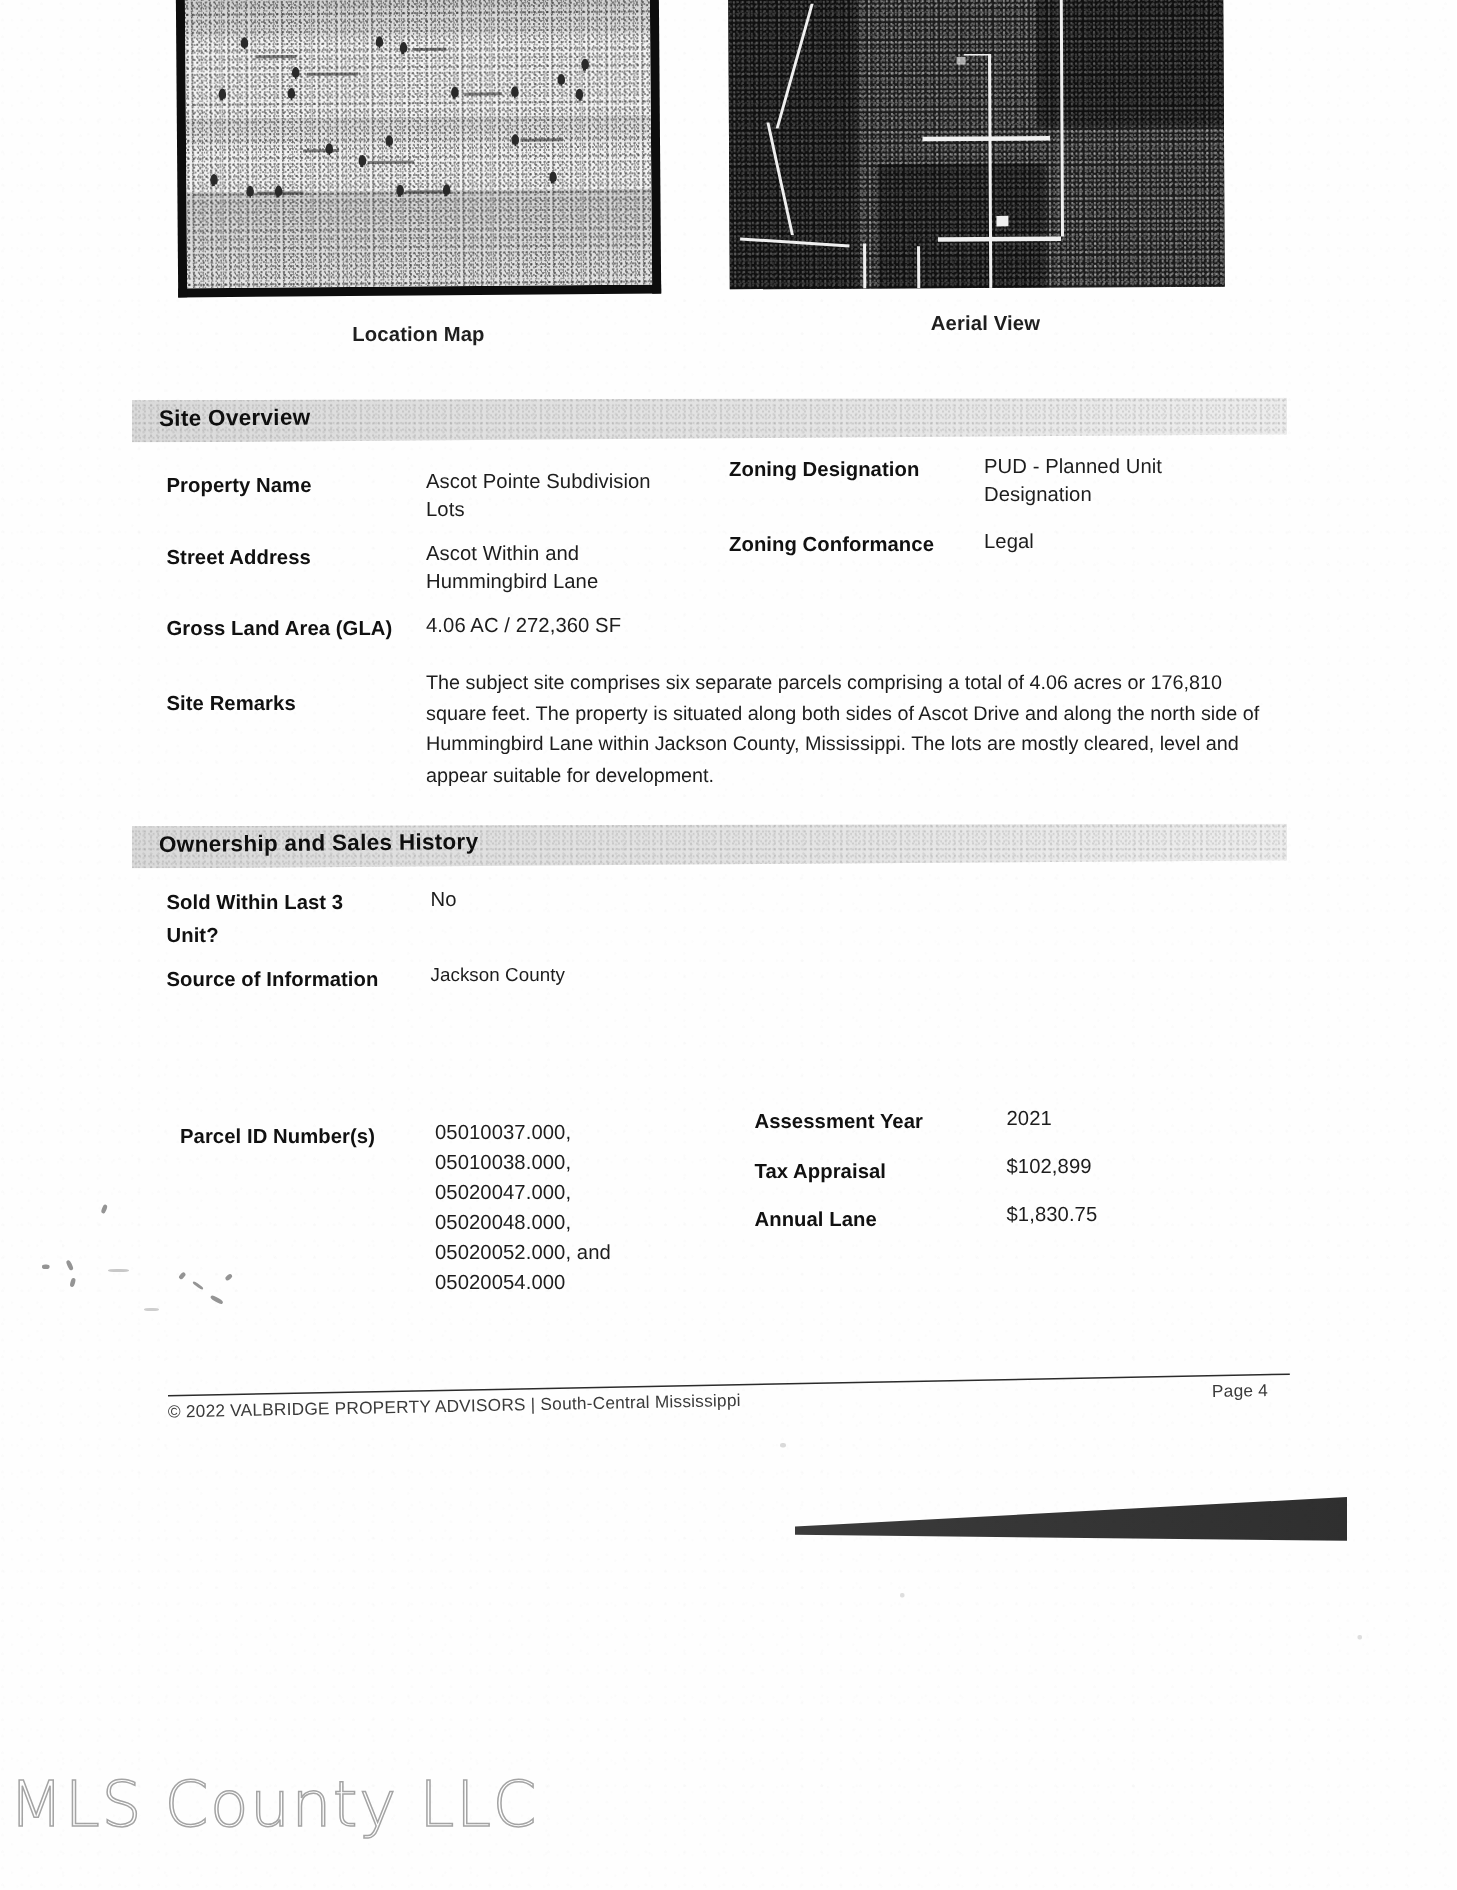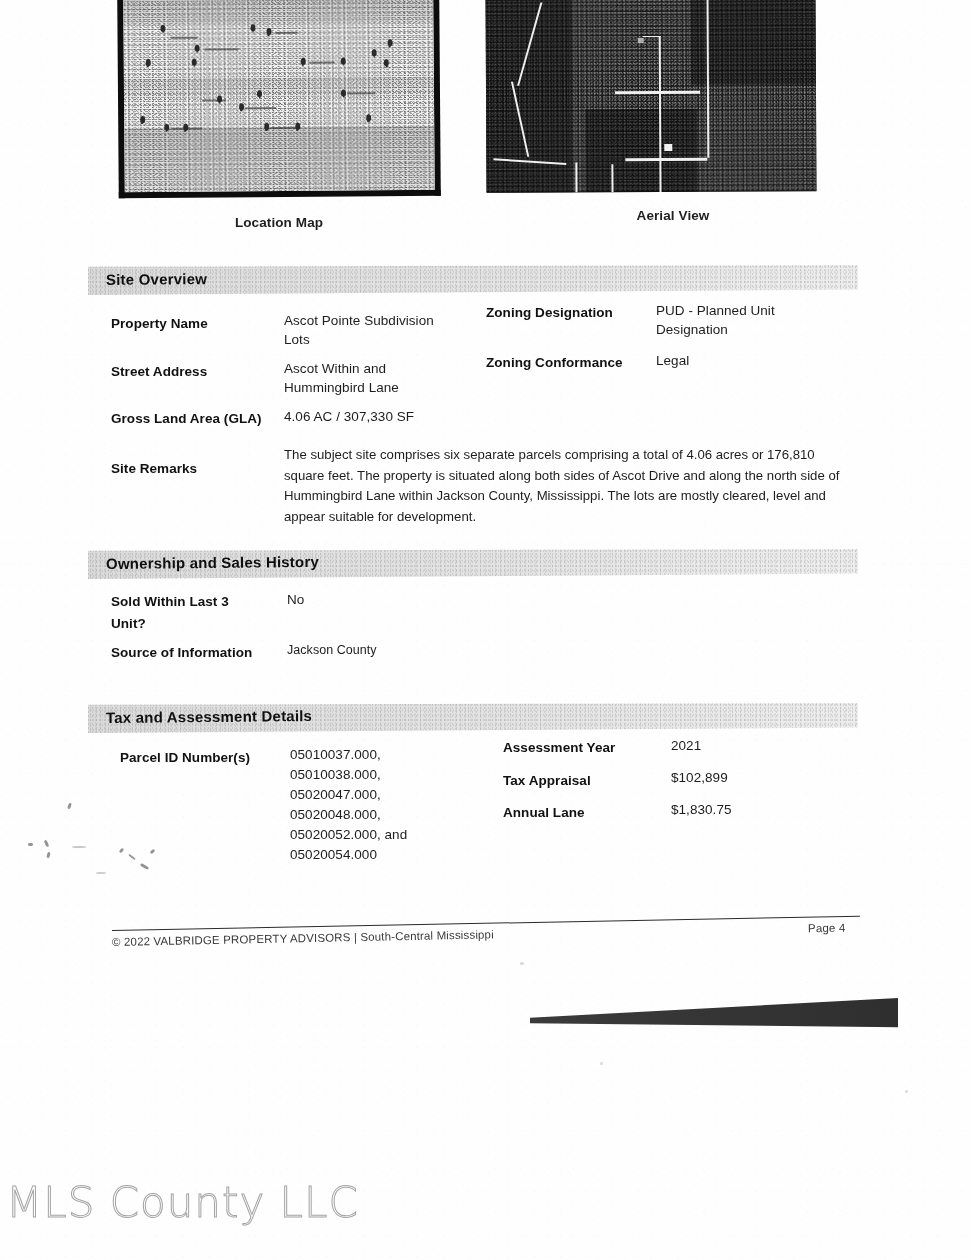--- a/index.html
+++ b/index.html
@@ -77,21 +77,21 @@
     background-size:3px 3px,4px 4px,5px 3px,3px 5px,4px 5px;
   }
   .aer-dark{position:absolute;background:rgba(0,0,0,.42);}
   .road{position:absolute;background:#f0f0f0;}
 
   .figcap{
     position:absolute;text-align:center;font-size:13.5px;font-weight:700;
     color:#1f1f1f;letter-spacing:.1px;
   }
   .cap-loc{left:118px;top:215px;width:322px;}
-  .cap-aer{left:508px;top:208px;width:330px;text-align:center;}
+  .cap-aer{left:492px;top:208px;width:330px;text-align:center;}
 
   
   .sechead{position:absolute;left:88px;width:770px;height:30px;}
   .sechead .bar{
     position:absolute;inset:0;
     background:linear-gradient(100deg,#d8d8d8 0%,#dddddd 22%,#e2e2e2 55%,#e8e8e8 80%,#ececec 100%);
     clip-path:polygon(0 6%,100% 0%,100% 82%,0 100%);
     opacity:.95;
   }
   .sechead .bargrain{
@@ -244,43 +244,38 @@
   <div class="fld-value" style="left:656px;top:320px">Designation</div>
 
   <div class="fld-label" style="left:111px;top:362px">Street Address</div>
   <div class="fld-value" style="left:284px;top:359px">Ascot Within and</div>
   <div class="fld-value" style="left:284px;top:378px">Hummingbird Lane</div>
 
   <div class="fld-label" style="left:486px;top:353px">Zoning Conformance</div>
   <div class="fld-value" style="left:656px;top:351px">Legal</div>
 
   <div class="fld-label" style="left:111px;top:409px">Gross Land Area (GLA)</div>
-  <div class="fld-value" style="left:284px;top:407px">4.06 AC / 307,330 SF</div>
+  <div class="fld-value" style="left:284px;top:407px">4.06 AC / 272,360 SF</div>
 
   <div class="fld-label" style="left:111px;top:459px">Site Remarks</div>
   <div class="remark" style="left:284px;top:445px">The subject site comprises six separate parcels comprising a total of 4.06 acres or 176,810 square feet. The property is situated along both sides of Ascot Drive and along the north side of Hummingbird Lane within Jackson County, Mississippi. The lots are mostly cleared, level and appear suitable for development.</div>
 
   <div class="sechead" style="top:549px">
     <div class="bar"></div>
     <div class="bargrain"></div>
     <div class="txt">Ownership and Sales History</div>
   </div>
 
   <div class="fld-label" style="left:111px;top:592px">Sold Within Last 3</div>
   <div class="fld-label" style="left:111px;top:614px">Unit?</div>
   <div class="fld-value" style="left:287px;top:590px">No</div>
 
   <div class="fld-label" style="left:111px;top:643px">Source of Information</div>
   <div class="fld-value" style="left:287px;top:641px;font-size:12.5px">Jackson County</div>
 
-  <div class="sechead" style="top:703px">
-    <div class="bar"></div>
-    <div class="bargrain"></div>
-    <div class="txt">Tax and Assessment Details</div>
-  </div>
 
   <div class="fld-label" style="left:120px;top:748px">Parcel ID Number(s)</div>
   <div class="fld-value" style="left:290px;top:745px">05010037.000,</div>
   <div class="fld-value" style="left:290px;top:765px">05010038.000,</div>
   <div class="fld-value" style="left:290px;top:785px">05020047.000,</div>
   <div class="fld-value" style="left:290px;top:805px">05020048.000,</div>
   <div class="fld-value" style="left:290px;top:825px">05020052.000, and</div>
   <div class="fld-value" style="left:290px;top:845px">05020054.000</div>
 
   <div class="fld-label" style="left:503px;top:738px">Assessment Year</div>

